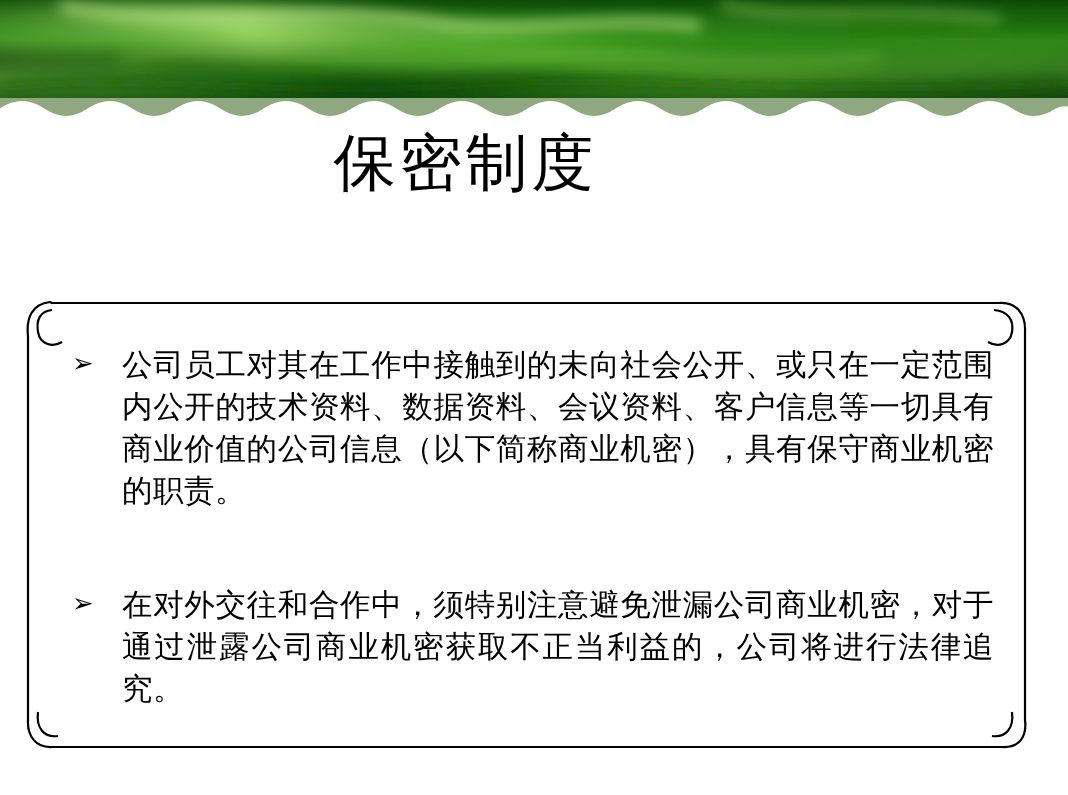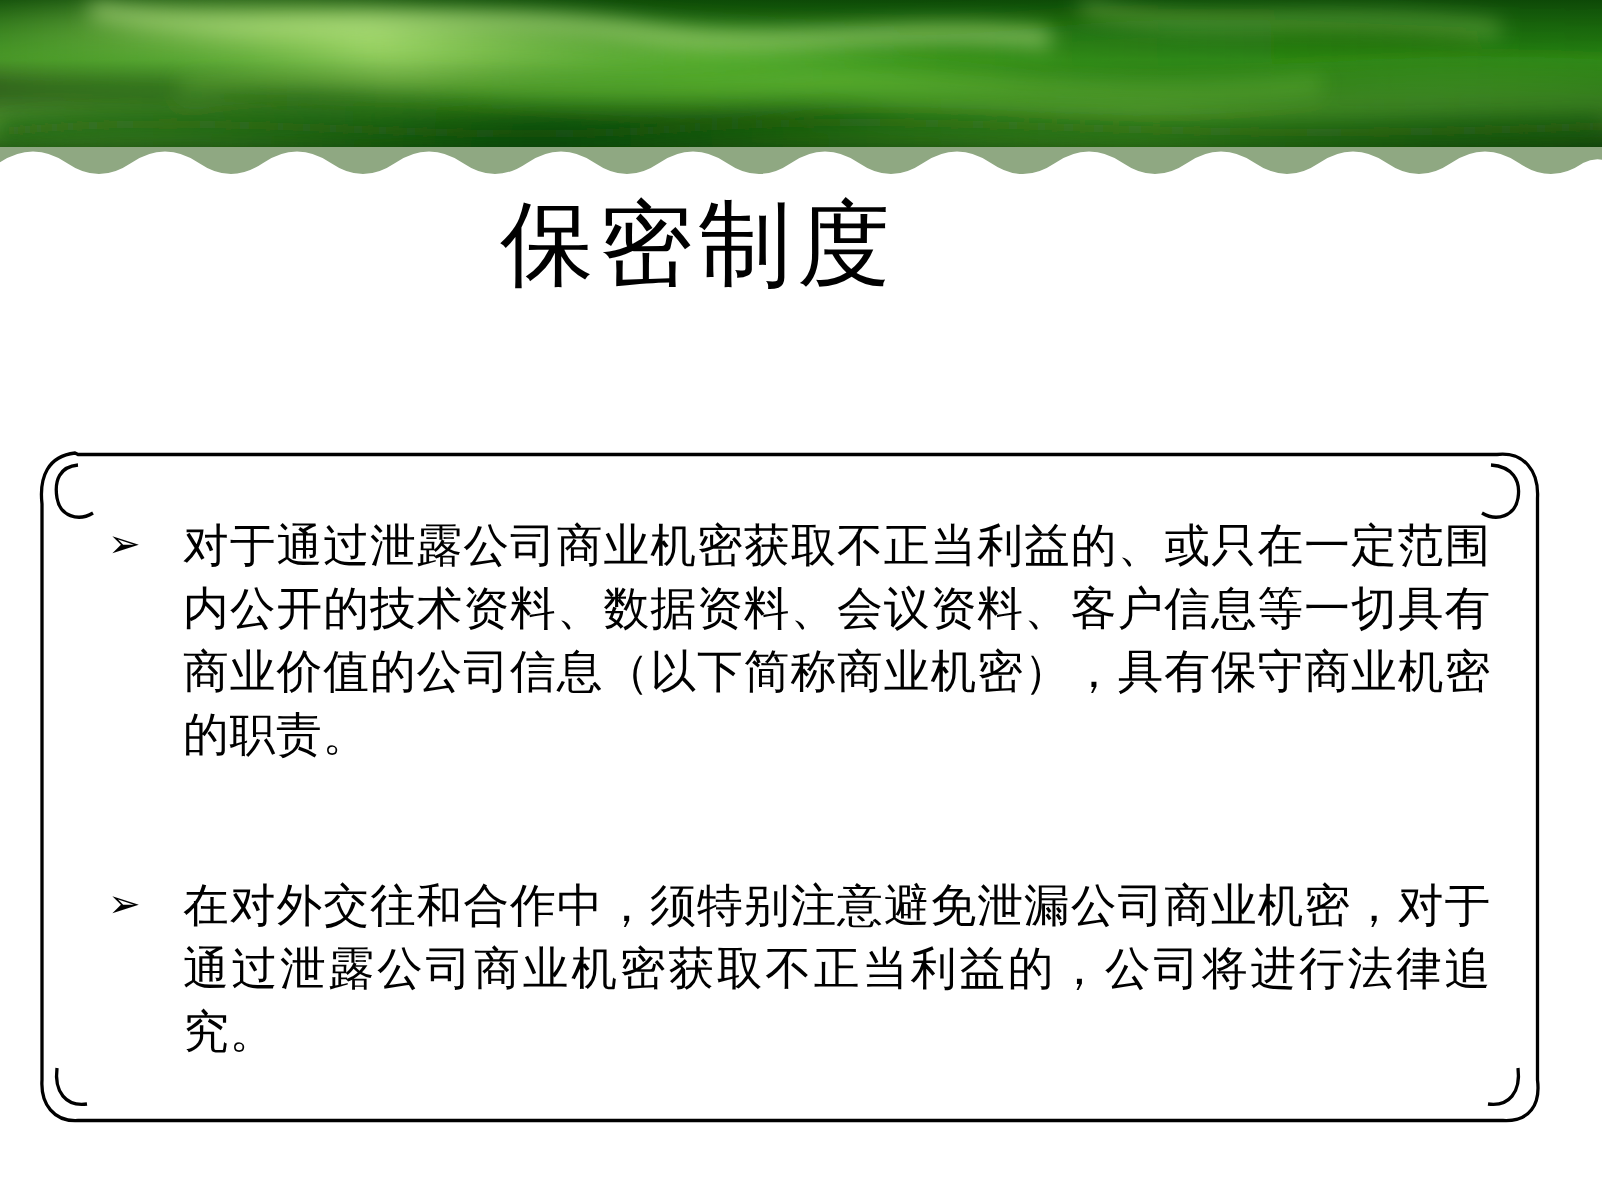--- a/index.html
+++ b/index.html
@@ -190,21 +190,21 @@
                L 30 11 Z" fill="none" stroke="#000000" stroke-width="2.2" stroke-linejoin="round"></path>
       <path d="M 30 18 C 18 19, 14 28, 16 40 C 18 52, 30 56, 40 50" fill="none" stroke="#000000" stroke-width="2.2"></path>
       <path d="M 972 18 C 986 19, 992 28, 990 40 C 988 52, 976 56, 966 50" fill="none" stroke="#000000" stroke-width="2.2"></path>
       <path d="M 16 420 C 14 436, 22 446, 36 444" fill="none" stroke="#000000" stroke-width="2.2"></path>
       <path d="M 990 420 C 992 436, 984 446, 970 444" fill="none" stroke="#000000" stroke-width="2.2"></path>
     </svg>
 
     <ul class="bullet-list">
       <li class="bullet-item">
         <span class="bullet-marker">➢</span>
-        <span class="bullet-text">对于通过泄露公司商业机密获取不正当利益的、或只在一定范围内公开的技术资料、数据资料、会议资料、客户信息等一切具有商业价值的公司信息（以下简称商业机密），具有保守商业机密的职责。</span>
+        <span class="bullet-text">公司员工对其在工作中接触到的未向社会公开、或只在一定范围内公开的技术资料、数据资料、会议资料、客户信息等一切具有商业价值的公司信息（以下简称商业机密），具有保守商业机密的职责。</span>
       </li>
       <li class="bullet-item">
         <span class="bullet-marker">➢</span>
         <span class="bullet-text">在对外交往和合作中，须特别注意避免泄漏公司商业机密，对于通过泄露公司商业机密获取不正当利益的，公司将进行法律追究。</span>
       </li>
     </ul>
   </div>
 
 </div>
 

